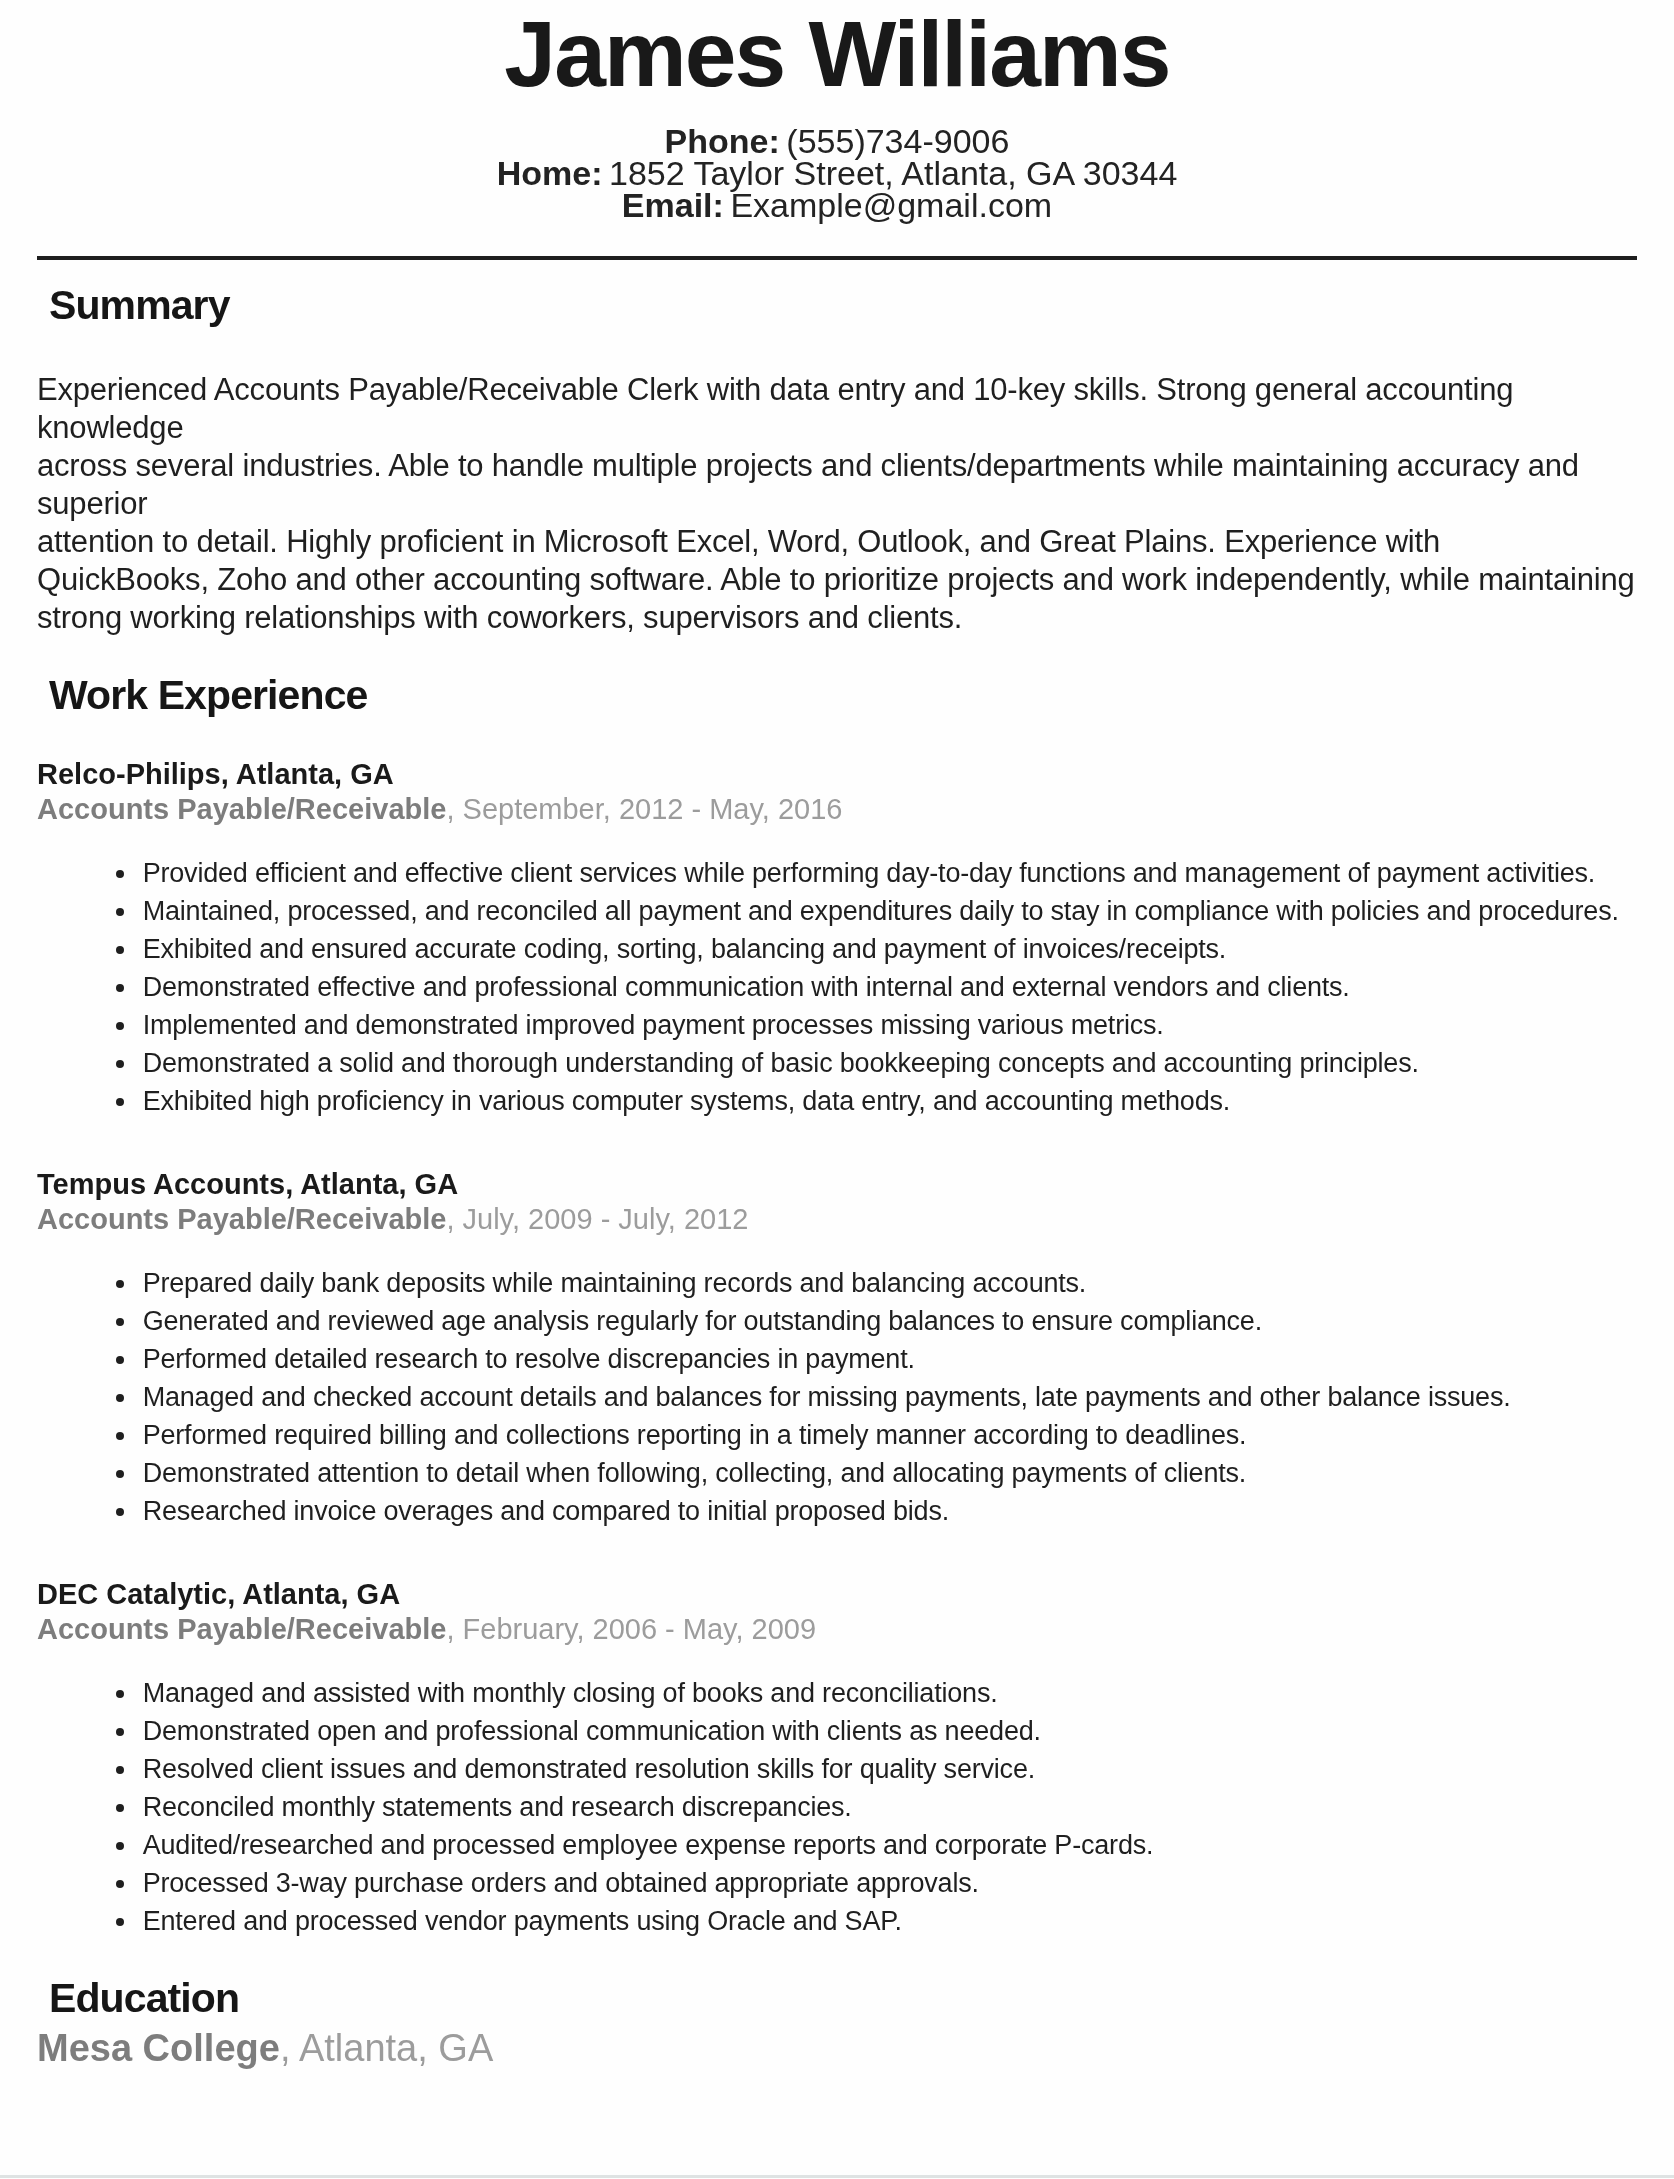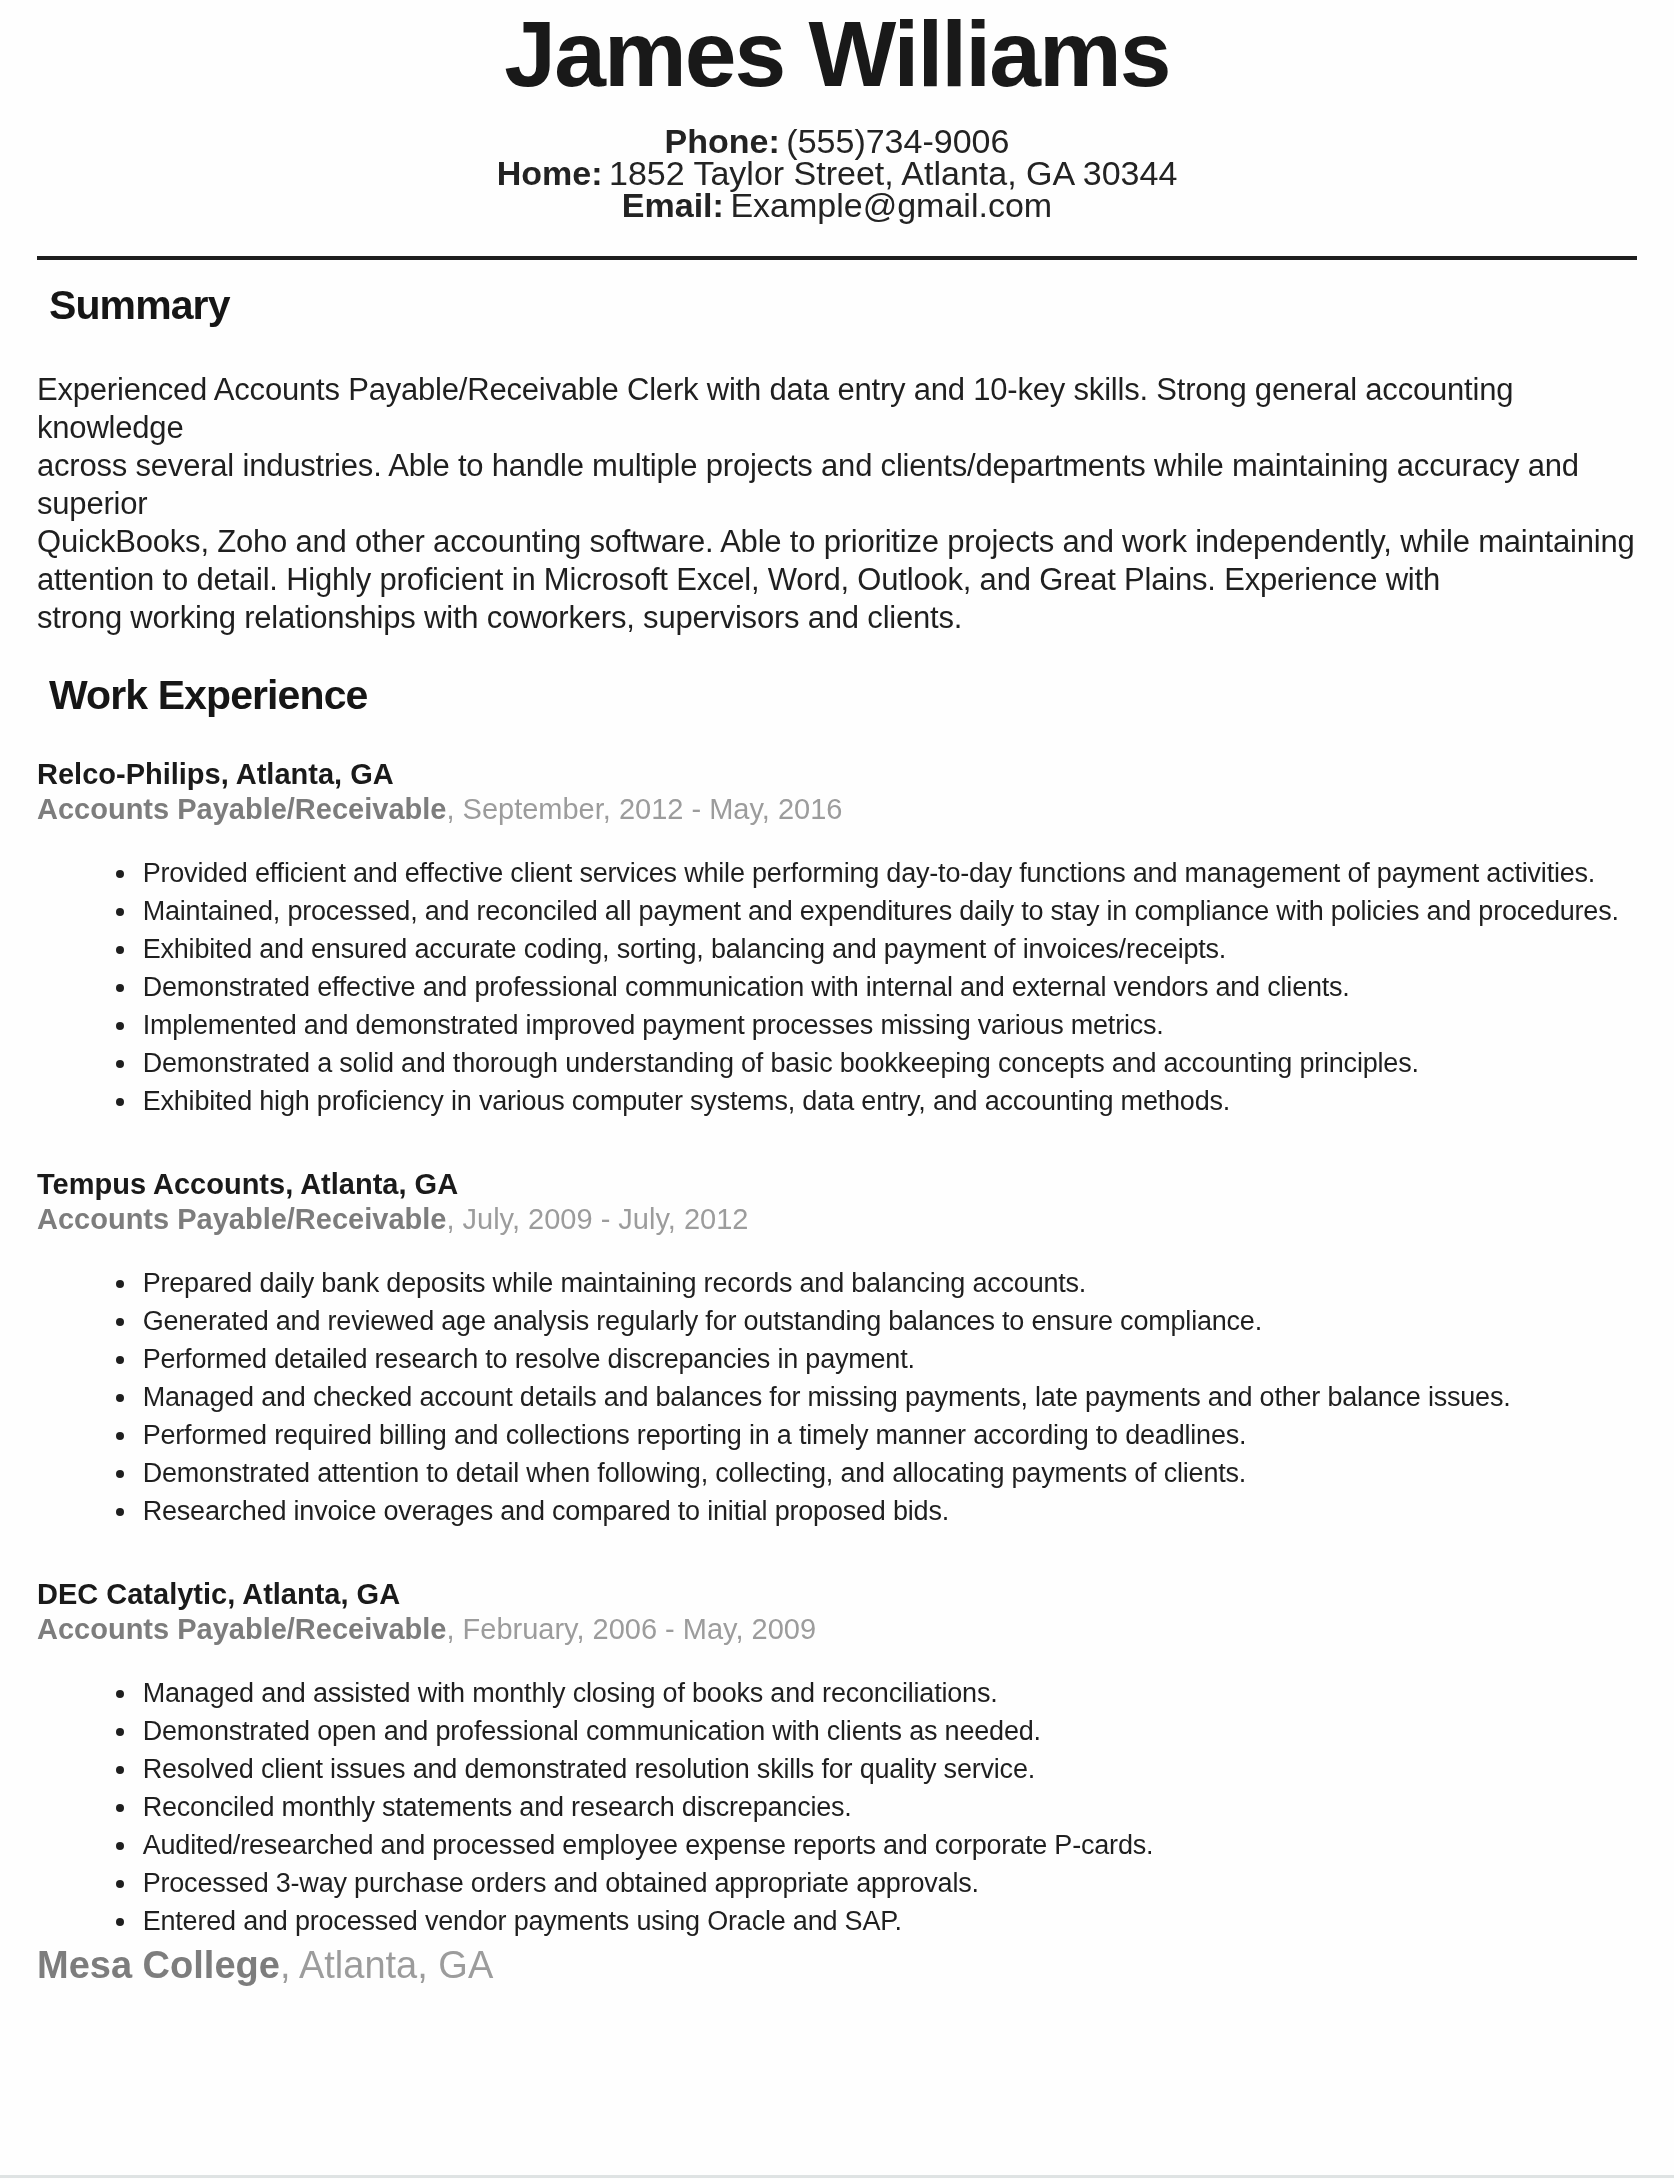--- a/index.html
+++ b/index.html
@@ -125,22 +125,22 @@
       <span class="label">Email:</span><span class="value">Example@gmail.com</span>
     </div>
   </div>
 
   <div class="divider"></div>
 
   <h2 class="section-title first">Summary</h2>
   <div class="summary-text">
     <div>Experienced Accounts Payable/Receivable Clerk with data entry and 10-key skills. Strong general accounting knowledge</div>
     <div>across several industries. Able to handle multiple projects and clients/departments while maintaining accuracy and superior</div>
+    <div>attention to detail. Highly proficient in Microsoft Excel, Word, Outlook, and Great Plains. Experience with</div>
     <div>QuickBooks, Zoho and other accounting software. Able to prioritize projects and work independently, while maintaining</div>
-    <div>attention to detail. Highly proficient in Microsoft Excel, Word, Outlook, and Great Plains. Experience with</div>
     <div>strong working relationships with coworkers, supervisors and clients.</div>
   </div>
 
   <h2 class="section-title">Work Experience</h2>
 
   <h3 class="job-company first-job">Relco-Philips, Atlanta, GA</h3>
   <div class="job-subline">
     <span class="job-role">Accounts Payable/Receivable</span><span>, </span><span class="job-dates">September, 2012 - May, 2016</span>
   </div>
   <ul class="bullet-list">
@@ -174,19 +174,20 @@
   <ul class="bullet-list">
     <li>Managed and assisted with monthly closing of books and reconciliations.</li>
     <li>Demonstrated open and professional communication with clients as needed.</li>
     <li>Resolved client issues and demonstrated resolution skills for quality service.</li>
     <li>Reconciled monthly statements and research discrepancies.</li>
     <li>Audited/researched and processed employee expense reports and corporate P-cards.</li>
     <li>Processed 3-way purchase orders and obtained appropriate approvals.</li>
     <li>Entered and processed vendor payments using Oracle and SAP.</li>
   </ul>
 
+  <h2 class="section-title">Education</h2>
   <div class="edu-school-line">
     <span class="edu-school">Mesa College</span><span>, </span><span>Atlanta, GA</span>
   </div>
 
   <div class="page-bottom-edge"></div>
 </div>
 
 
 </body></html>

